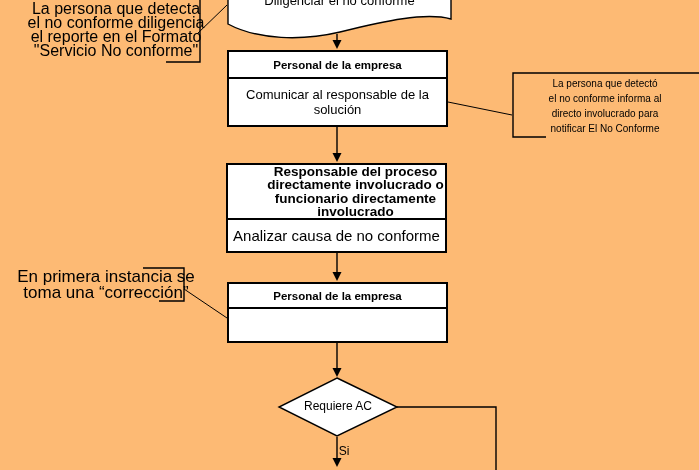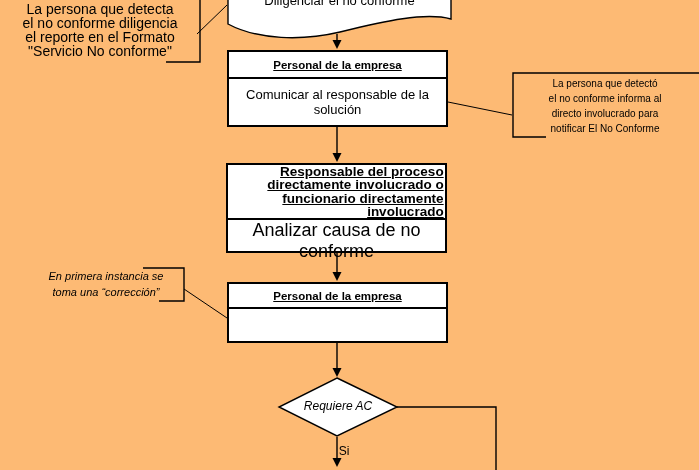--- a/index.html
+++ b/index.html
@@ -31,48 +31,47 @@
     background: #ffffff;
     box-sizing: border-box;
     display: flex;
     flex-direction: column;
   }
   .step-header {
     border-bottom: 2px solid #000000;
     display: flex;
     align-items: center;
     justify-content: center;
-    text-align: right;
+    text-align: center;
     font-weight: bold;
     white-space: pre-line;
-    text-decoration: underline;
   }
   .step-body {
     flex: 1;
     display: flex;
     align-items: center;
     justify-content: center;
     text-align: center;
     white-space: pre-line;
   }
   
   #doc-label      { left: 228px; top: -6px; width: 223px; font-size: 13px; line-height: 14px; }
   #step1          { left: 227px; top: 50px;  width: 221px; height: 77px; }
   #step1 .step-header { height: 25px; font-size: 11.5px; }
   #step1 .step-body   { font-size: 13px; line-height: 15px; }
   #step2          { left: 226px; top: 163px; width: 221px; height: 90px; }
   #step2 .step-header { height: 53px; font-size: 13.5px; line-height: 13.5px; padding-left: 38px; }
-  #step2 .step-body   { font-size: 18px; }
+  #step2 .step-body   { font-size: 15px; }
   #step3          { left: 227px; top: 282px; width: 221px; height: 61px; }
   #step3 .step-header { height: 23px; font-size: 11.5px; }
   #step3 .step-body   { font-size: 12px; }
-  #ann-top-left   { left: 2px;   top: 2px;   width: 196px; font-size: 14px; line-height: 14px; }
+  #ann-top-left   { left: 18px;   top: 2px;   width: 196px; font-size: 16px; line-height: 14px; }
   #ann-right      { left: 514px; top: 76px;  width: 182px; font-size: 10px;   line-height: 15px; }
-  #ann-left       { left: 0px;   top: 269px; width: 212px; font-size: 11px; line-height: 15.5px; font-style: italic; }
-  #decision-label { left: 279px; top: 399px; width: 118px; font-size: 12px; font-style: italic; }
+  #ann-left       { left: 0px;   top: 269px; width: 212px; font-size: 17px; line-height: 15.5px; }
+  #decision-label { left: 279px; top: 399px; width: 118px; font-size: 12px; }
   #yes-label      { left: 332px; top: 444px; width: 24px;  font-size: 12px; }
 </style>
 </head>
 <body>
 
 <div id="canvas">
 
   <svg id="connector-layer" width="699" height="470" viewBox="0 0 699 470">
 
     <path d="M228,0 L228,24 C258,40 302,41 340,32 C385,21 425,12 451,19 L451,0" fill="#ffffff" stroke="#000000" stroke-width="1.4"></path>

